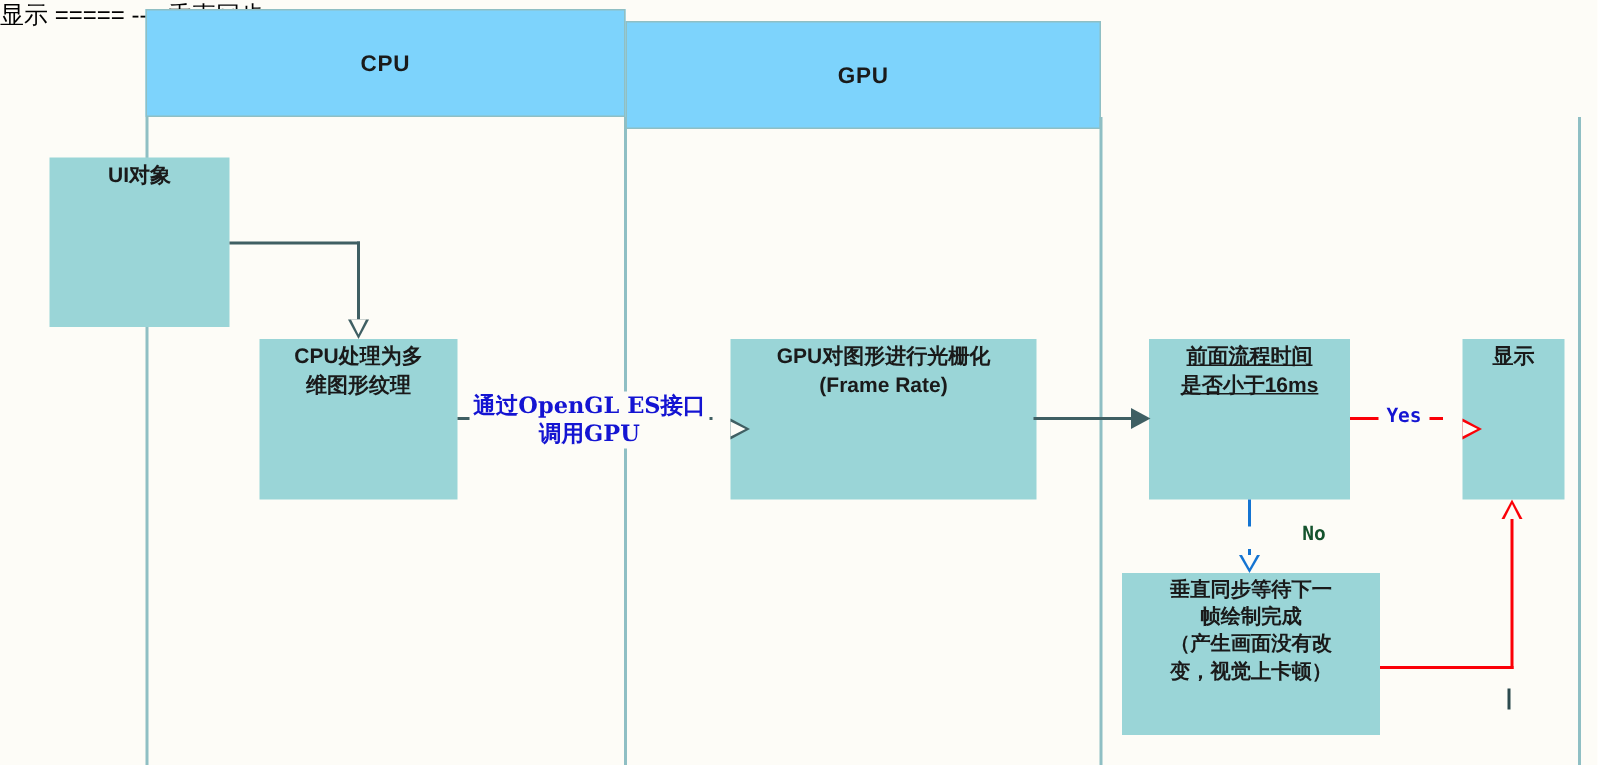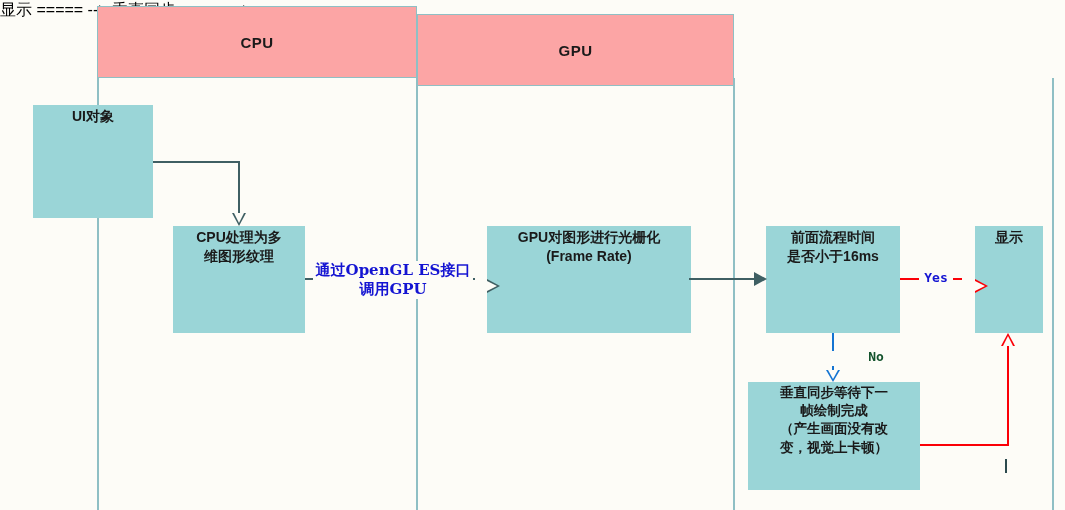--- a/index.html
+++ b/index.html
@@ -13,21 +13,21 @@
     height: 510px;
     background: #fdfcf7;
     font-family: "Liberation Sans", sans-serif;
     overflow: hidden;
   }
   
   .lane-header {
     position: absolute;
     top: 6px;
     height: 72px;
-    background: #fca5a5;
+    background: #7dd3fc;
     border: 1px solid #8fbfc4;
     box-sizing: border-box;
     display: flex;
     align-items: center;
     justify-content: center;
     color: #1a1a1a;
     font-size: 15px;
     font-weight: bold;
     letter-spacing: 0.5px;
   }
@@ -190,21 +190,21 @@
   <div class="node" style="left:173px; top:226px; width:132px; height:107px; white-space:pre-line;">
     <span>CPU处理为多
 维图形纹理</span>
   </div>
 
   <div class="node" style="left:487px; top:226px; width:204px; height:107px; white-space:pre-line;">
     <span>GPU对图形进行光栅化
 (Frame Rate)</span>
   </div>
 
-  <div class="node" style="left:766px; top:226px; width:134px; height:107px; white-space:pre-line;">
+  <div class="node" style="left:766px; top:226px; width:134px; height:107px; white-space:pre-line;text-decoration:underline;">
     <span>前面流程时间
 是否小于16ms</span>
   </div>
 
   <div class="node" style="left:975px; top:226px; width:68px; height:107px;">
     <span>显示</span>
   </div>
 
   <div class="node" style="left:748px; top:382px; width:172px; height:108px; white-space:pre-line; font-size:13.5px;">
     <span>垂直同步等待下一

